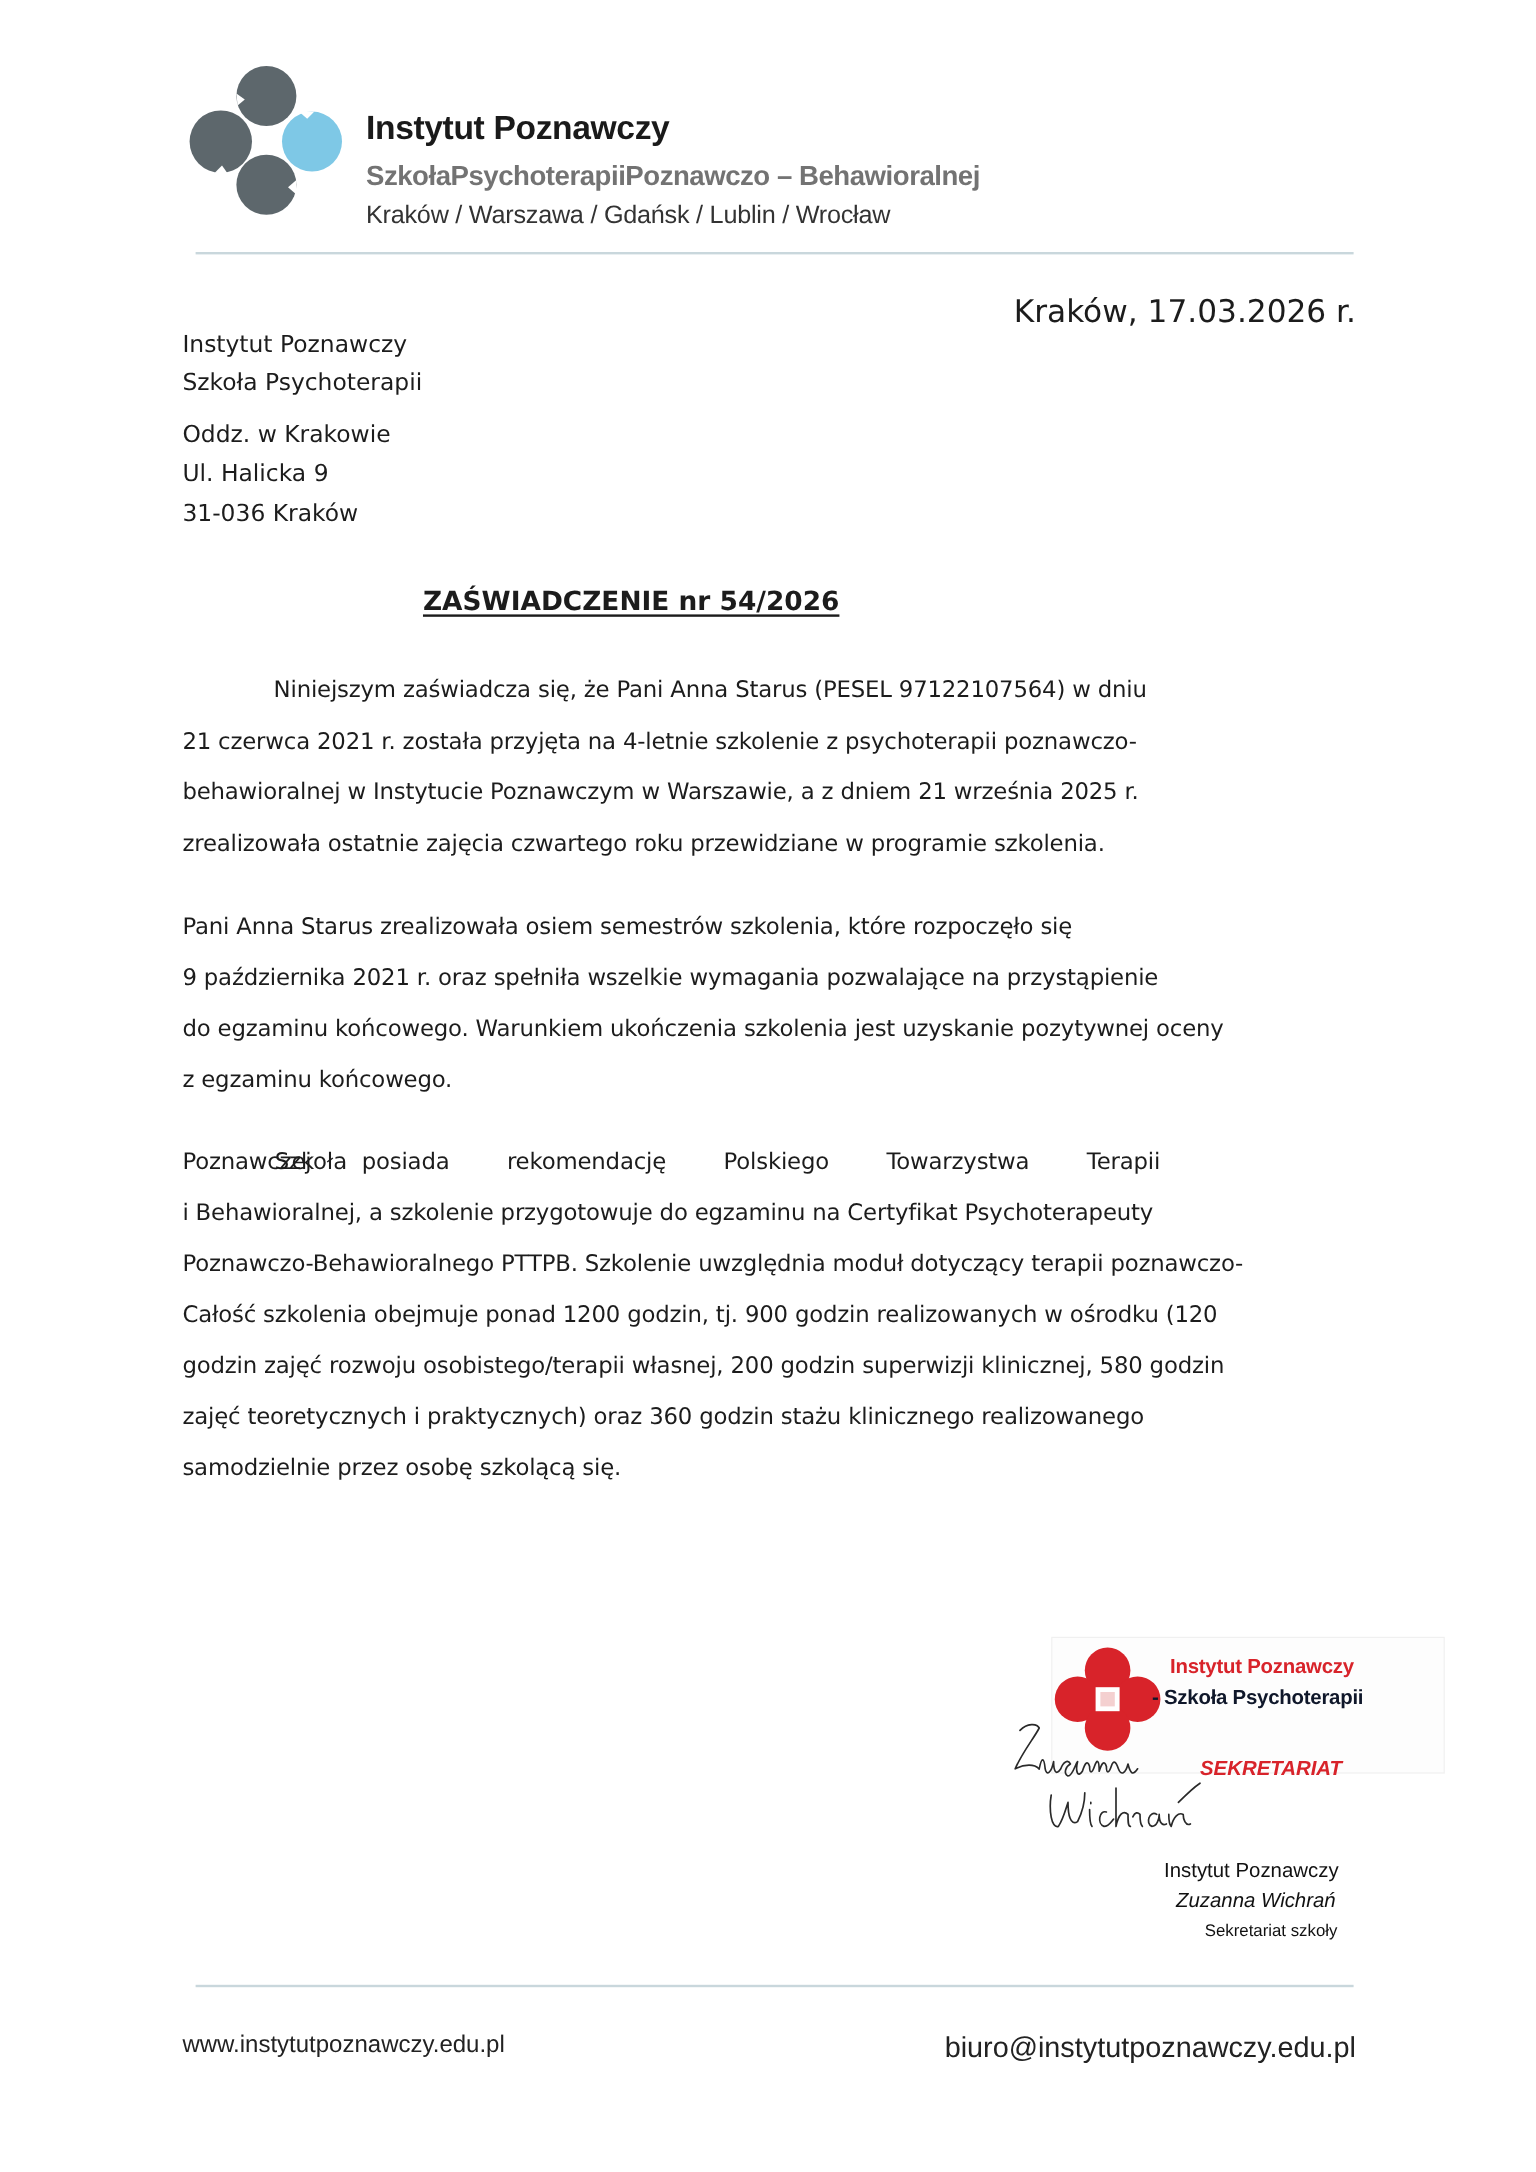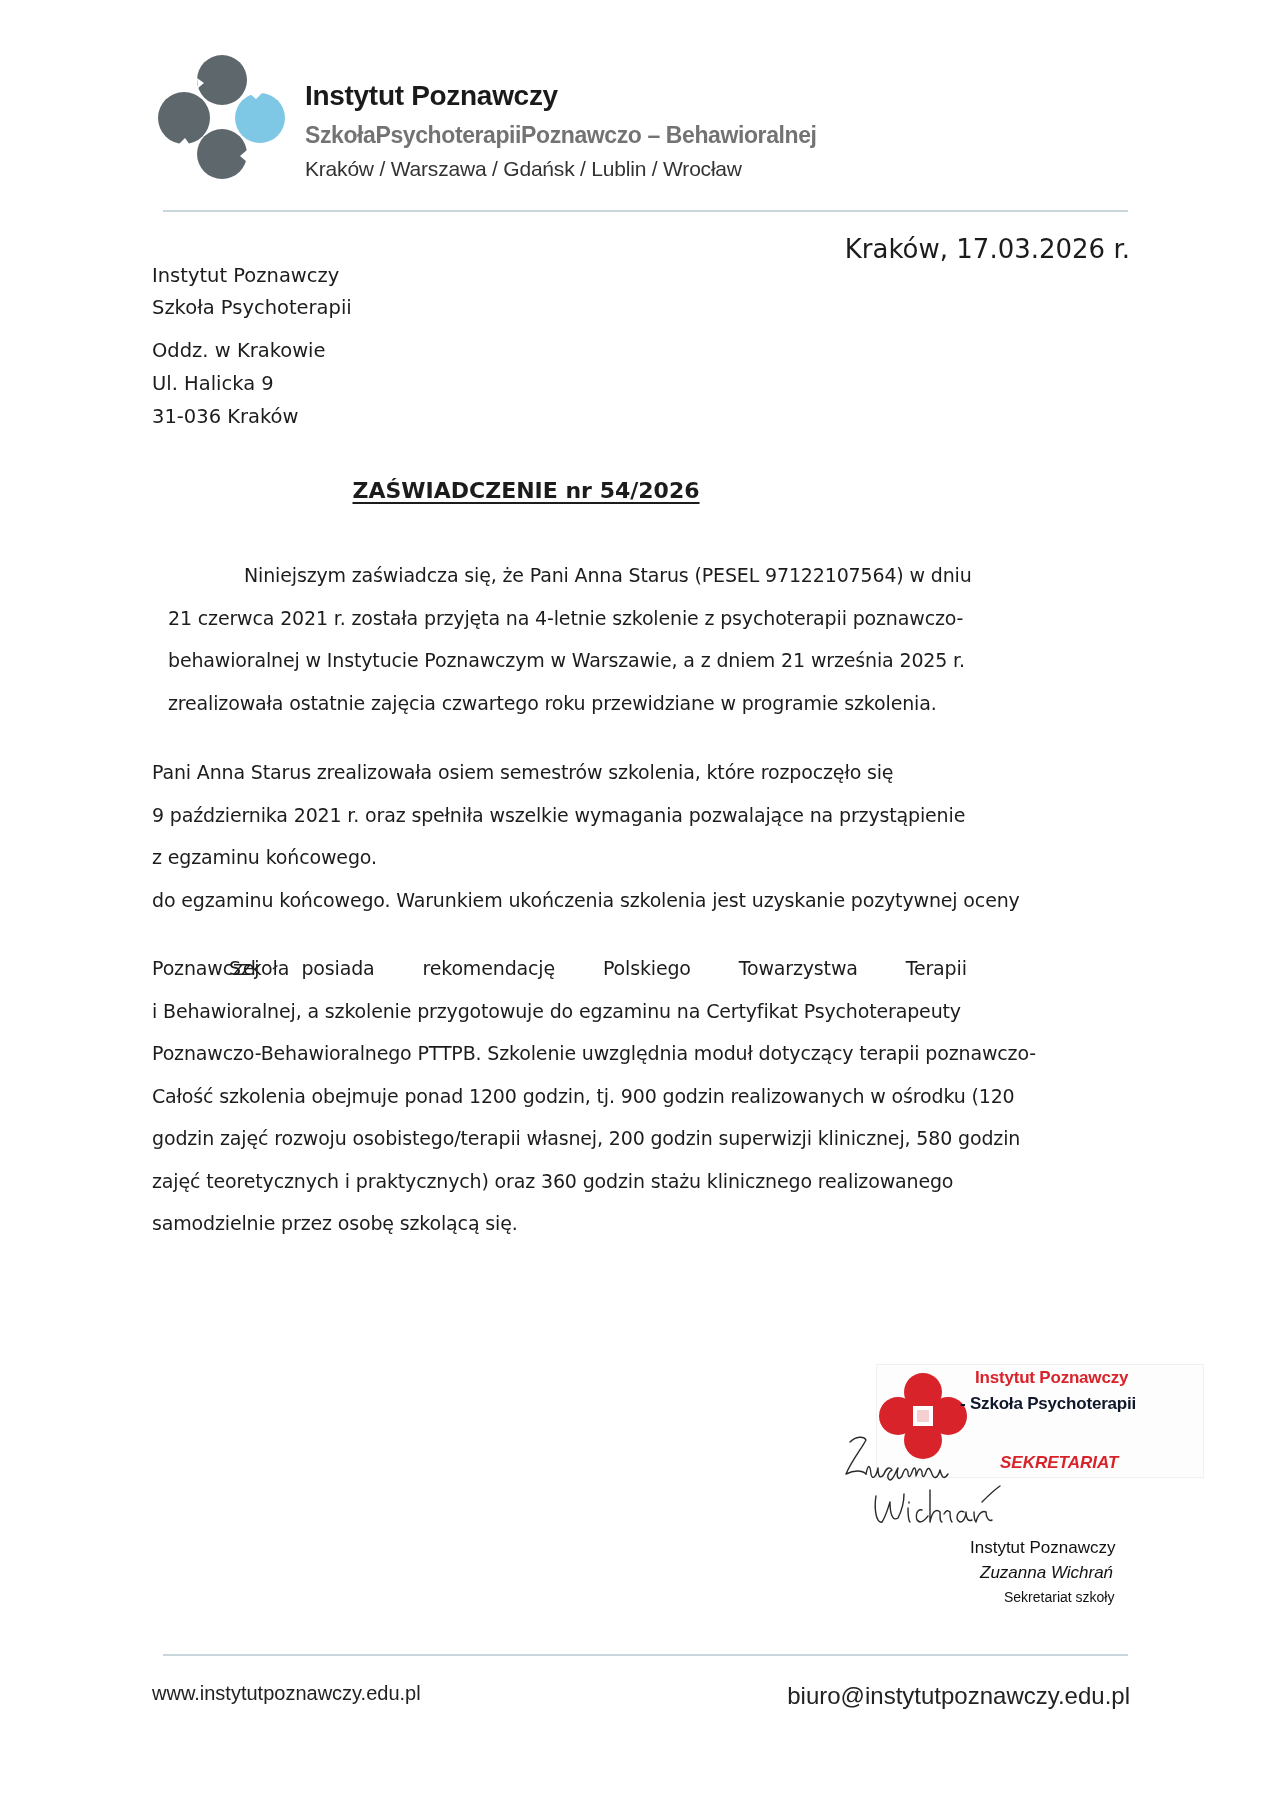--- a/index.html
+++ b/index.html
@@ -1,17 +1,17 @@
 <!DOCTYPE html>
 <html><head>
 <meta charset="utf-8">
 <style>
   html, body { margin: 0; padding: 0; background: #ffffff; }
   body { width: 1280px; height: 1810px; position: relative; overflow: hidden; color: #1c1c1c; font-family: "DejaVu Sans", sans-serif; }
-  .abs { position: absolute; white-space: nowrap; }
+  .abs { position: absolute; white-space: nowrap; margin-top: 11px; }
 
   
   .logo { position: absolute; left: 152px; top: 50px; width: 140px; height: 140px; }
   .hdr-title { left: 305px; top: 80px; font-family: "Liberation Sans", sans-serif; font-weight: bold; font-size: 28px; letter-spacing: -0.3px; color: #1a1a1a; }
   .hdr-sub { left: 305px; top: 122px; font-family: "Liberation Sans", sans-serif; font-weight: bold; font-size: 23px; letter-spacing: -0.4px; color: #737373; }
   .hdr-cities { left: 305px; top: 157px; font-family: "Liberation Sans", sans-serif; font-size: 21px; color: #333; letter-spacing: -0.2px; }
   .rule { position: absolute; left: 163px; width: 965px; height: 2px; background: #c9d7dc; }
   .rule.top { top: 210px; }
   .rule.bottom { top: 1654px; }
 
@@ -19,21 +19,21 @@
   .date { right: 150px; top: 234px; font-size: 26px; text-align: right; }
   .addr { left: 152px; font-size: 19.5px; }
 
   
   .doc-title { left: 0; width: 1052px; text-align: center; top: 478px; font-weight: bold; font-size: 22px; text-decoration: underline; text-underline-offset: 4px; }
 
   
   .body { position: absolute; left: 152px; width: 1000px; font-size: 19px; line-height: 42.5px; letter-spacing: -0.15px; }
   .body .line { display: block; white-space: nowrap; }
   .body .line.indent { padding-left: 76px; }
-  .p1 { top: 554px; margin-left: 16px; }
+  .p1 { top: 554px; }
   .p2 { top: 751px; }
   .p3 { top: 947px; }
   .overlap-wrap { position: relative; display: inline-block; }
   .overlap-top { position: absolute; left: 77px; top: 0; }
   .spaced { word-spacing: 42px; }
 
   
   .stamp-box { position: absolute; left: 876px; top: 1364px; width: 326px; height: 112px; background: #fdfdfd; border: 1px solid #f0f0f0; }
   .stamp-logo { position: absolute; left: 878px; top: 1372px; width: 90px; height: 88px; }
   .stamp-l1 { left: 975px; top: 1368px; font-family: "Liberation Sans", sans-serif; font-weight: bold; font-size: 17px; color: #d8232a; letter-spacing: -0.2px; }
@@ -89,22 +89,22 @@
 <div class="body p1">
   <span class="line indent">Niniejszym zaświadcza się, że Pani Anna Starus (PESEL 97122107564) w dniu</span>
   <span class="line">21 czerwca 2021 r. została przyjęta na 4-letnie szkolenie z psychoterapii poznawczo-</span>
   <span class="line">behawioralnej w Instytucie Poznawczym w Warszawie, a z dniem 21 września 2025 r.</span>
   <span class="line">zrealizowała ostatnie zajęcia czwartego roku przewidziane w programie szkolenia.</span>
 </div>
 
 <div class="body p2">
   <span class="line">Pani Anna Starus zrealizowała osiem semestrów szkolenia, które rozpoczęło się</span>
   <span class="line">9 października 2021 r. oraz spełniła wszelkie wymagania pozwalające na przystąpienie</span>
+  <span class="line">do egzaminu końcowego. Warunkiem ukończenia szkolenia jest uzyskanie pozytywnej oceny</span>
   <span class="line">z egzaminu końcowego.</span>
-  <span class="line">do egzaminu końcowego. Warunkiem ukończenia szkolenia jest uzyskanie pozytywnej oceny</span>
 </div>
 
 <div class="body p3">
   <span class="line">
     <span class="overlap-wrap">
       <span>Poznawczej</span>
       <span class="overlap-top">Szkoła</span>
     </span>
     <span class="spaced" style="margin-left:36px">posiada rekomendację Polskiego Towarzystwa Terapii</span>
   </span>

